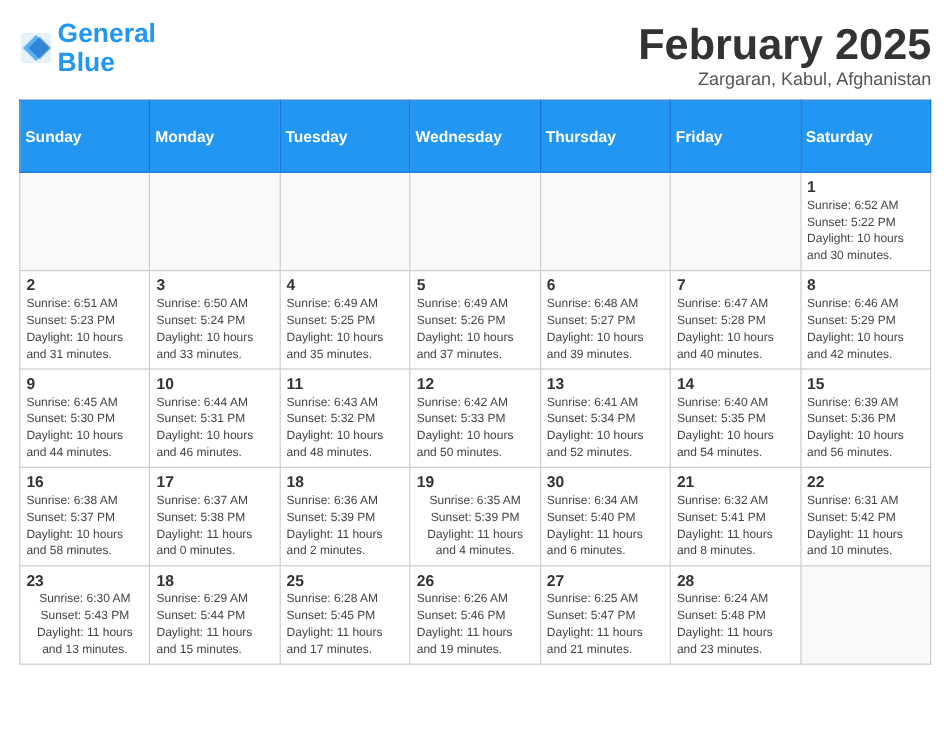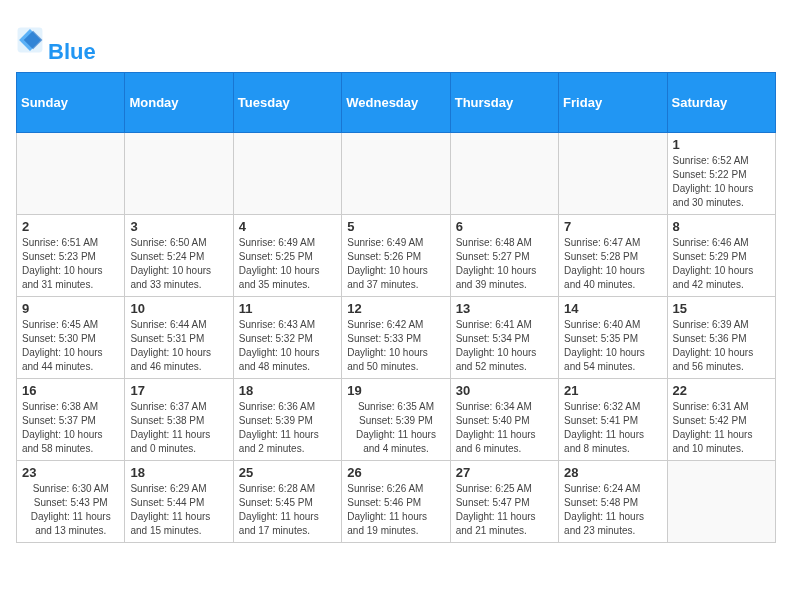--- a/index.html
+++ b/index.html
@@ -90,23 +90,27 @@
 <body>
 
 <div class="header-area">
   <div class="logo">
     <svg class="logo-icon" viewBox="0 0 36 36">
       <rect x="2" y="2" width="32" height="32" rx="4" fill="#E3F2FD"></rect>
       <polygon points="18,4 32,18 18,32 4,18" fill="#2196F3" opacity="0.7"></polygon>
       <polygon points="22,6 34,18 22,30 10,18" fill="#1565C0" opacity="0.6"></polygon>
     </svg>
     <div class="logo-text">
-      <br>
+      <span>General</span><br>
       <span style="color:#2196F3;">Blue</span>
     </div>
+  </div>
+  <div class="title-area">
+    <div class="month-title">February 2025</div>
+    <div class="location-title">Zargaran, Kabul, Afghanistan</div>
   </div>
 </div>
 
 <table class="calendar">
   <thead>
     <tr>
     <th>Sunday</th>
         <th>Monday</th>
         <th>Tuesday</th>
         <th>Wednesday</th>

